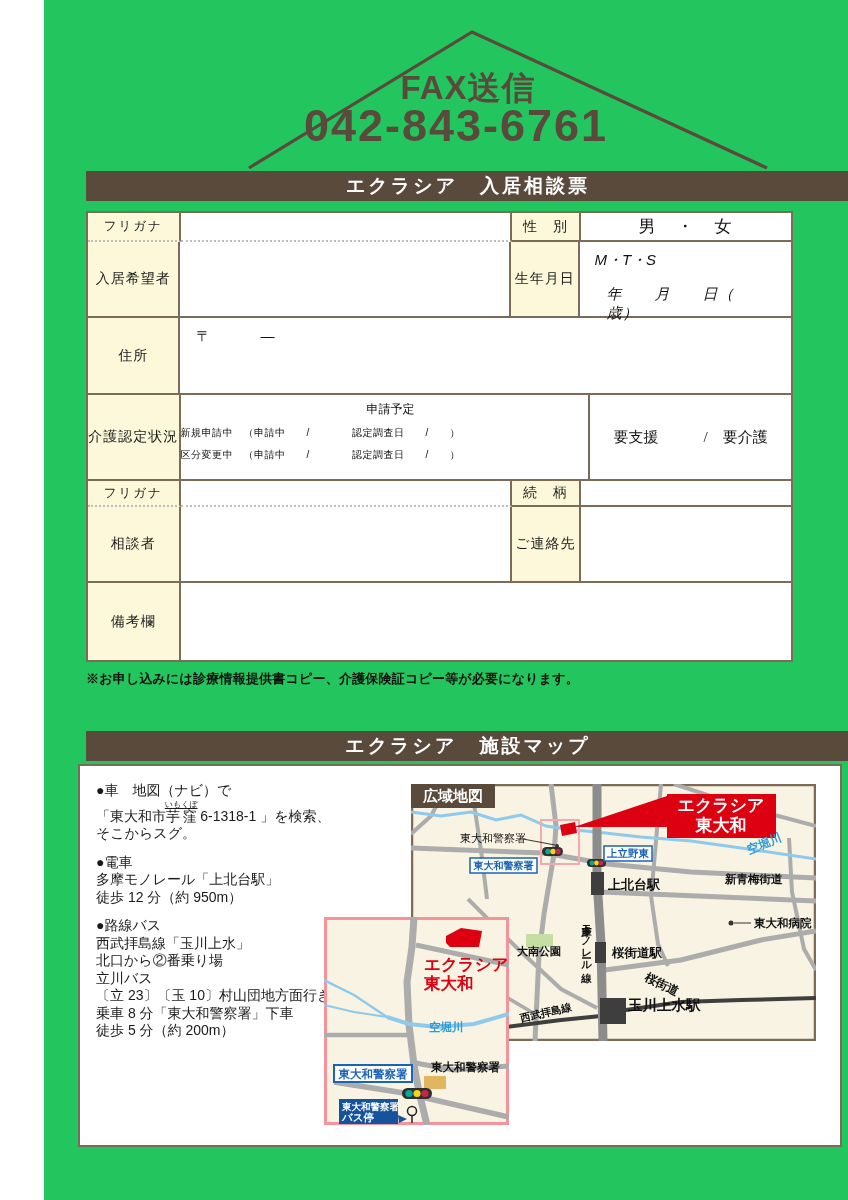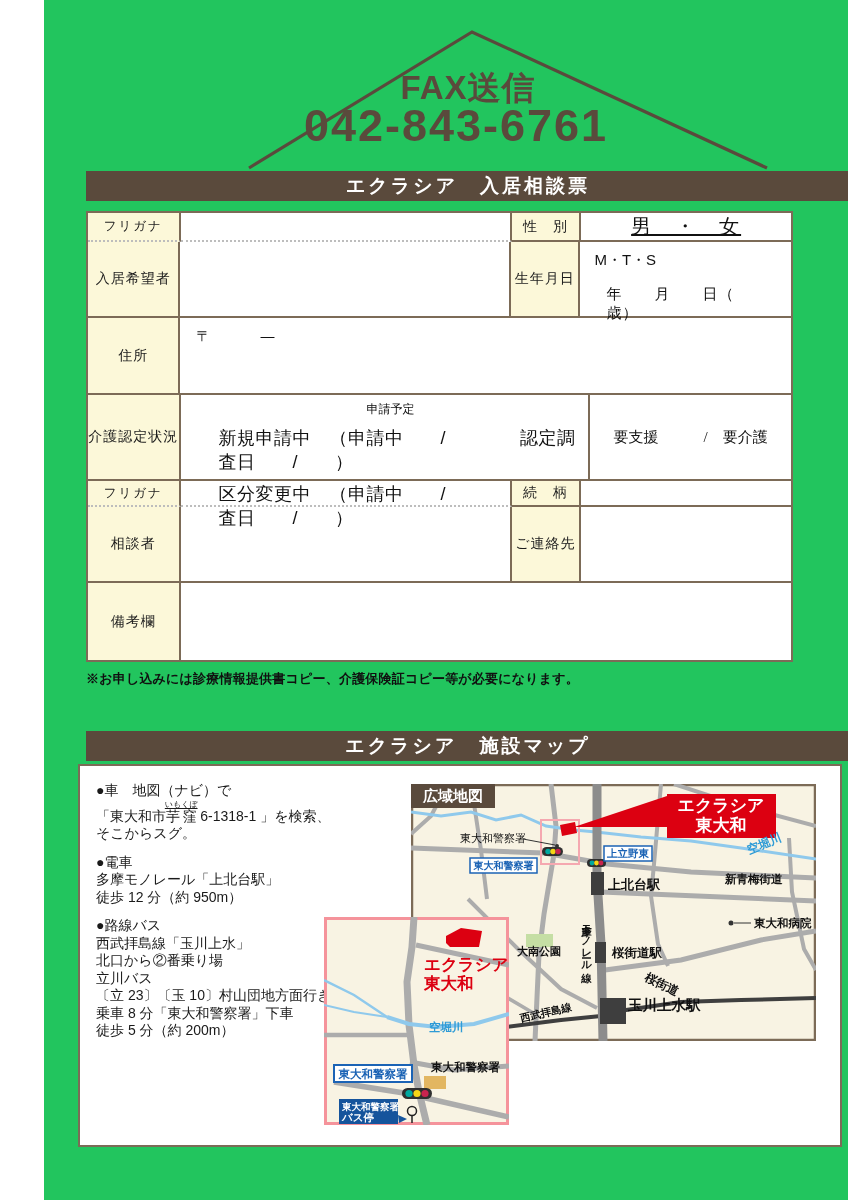--- a/index.html
+++ b/index.html
@@ -23,27 +23,27 @@
   
   .ftable { position:absolute; left:42px; top:211px; width:707px; border:2px solid #7c6b57; background:#fff; }
   .frow { display:flex; }
   .cell { border-right:2px solid #7c6b57; position:relative; }
   .cell.last { border-right:none; }
   .bb { border-bottom:2px solid #7c6b57; }
   .bd { border-bottom:2px dotted #bdbdbd; }
   .lbl { background:#fcf8d9; display:flex; align-items:center; justify-content:center;
          font-size:14px; color:#1c1c1c; font-weight:500; letter-spacing:1px; }
   .lbl.sm { font-size:12.5px; letter-spacing:2px; }
-  .gender-cell { display:flex; align-items:center; justify-content:center; font-size:20px; color:#111; letter-spacing:2px;text-decoration:underline; }
+  .gender-cell { display:flex; align-items:center; justify-content:center; font-size:17px; color:#111; letter-spacing:2px; }
   .birth-cell { padding:9px 0 0 14px; font-size:15px; color:#111; }
   .birth-cell .l2 { margin-top:15px; padding-left:12px; letter-spacing:1px; }
   .addr-cell { padding:10px 0 0 16px; font-size:14px; color:#111; letter-spacing:2px; }
   .care-mid { padding-top:6px; color:#111; }
   .care-plan { text-align:center; font-size:12px;padding-left:12px; }
-  .care-line { font-size:18px; padding-left:38px; margin-top:8px; letter-spacing:0.5px; }
+  .care-line { font-size:10px; margin-top:8px; letter-spacing:0.5px; }
   .care-right { display:flex; align-items:center; justify-content:center; font-size:15px; color:#111;font-family:Liberation Serif, serif; }
 
   .note { position:absolute; left:42px; top:670px; font-size:13px; font-weight:bold; color:#101010; letter-spacing:0.2px; }
 
   
   .map-box { position:absolute; left:34px; top:764px; width:764px; height:383px;
              border:2px solid #7c6b57; background:#fff; }
   .directions { position:absolute; left:16px; top:16px; width:312px; font-size:14px;
                 color:#1a1a1a; line-height:17.5px; font-weight:500; }
   .dir-group { margin-bottom:11px; }
@@ -71,21 +71,21 @@
       <div class="cell lbl sm bd" style="width:100px;">フリガナ</div>
       <div class="cell bd" style="width:358px;"></div>
       <div class="cell lbl bb" style="width:75px;">性　別</div>
       <div class="cell last gender-cell bb" style="width:227px;">男　・　女</div>
     </div>
 
     <div class="frow" style="height:76px;">
       <div class="cell lbl bb" style="width:100px;">入居希望者</div>
       <div class="cell bb" style="width:358px;"></div>
       <div class="cell lbl bb" style="width:75px;">生年月日</div>
-      <div class="cell last birth-cell bb" style="width:227px;">
+      <div class="cell last birth-cell bb" style="width:227px;font-style:italic;">
         <div>M・T・S</div>
         <div class="l2">年　　月　　日（　　　歳）</div>
       </div>
     </div>
 
     <div class="frow" style="height:77px;">
       <div class="cell lbl bb" style="width:100px;">住所</div>
       <div class="cell last addr-cell bb" style="width:660px;">
         <span>〒　　　—</span>
       </div>

